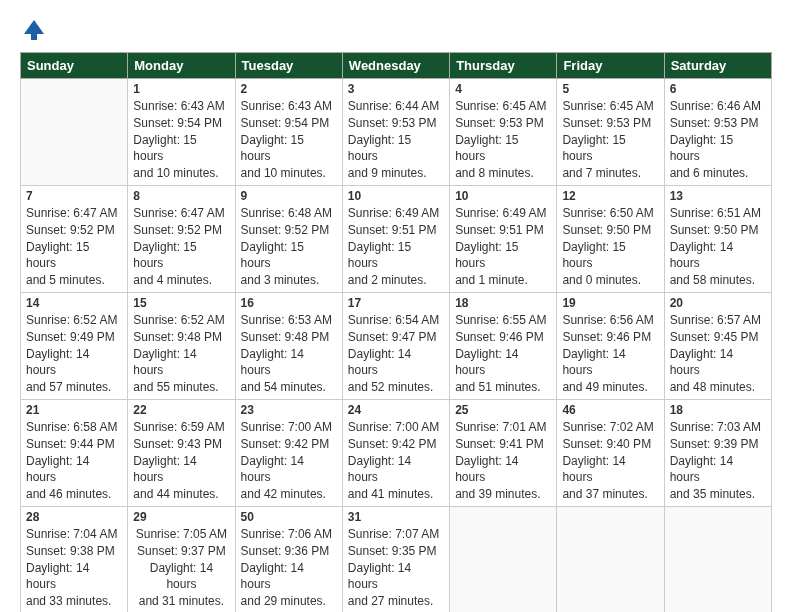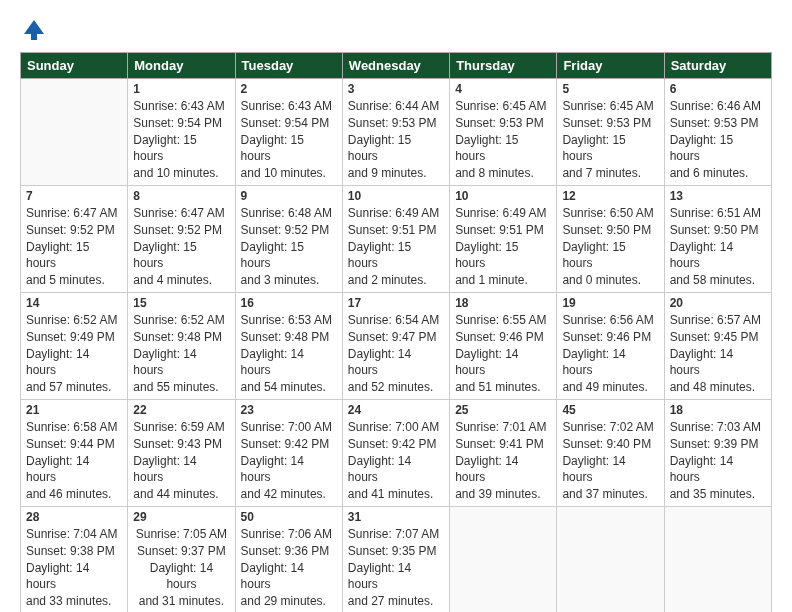--- a/index.html
+++ b/index.html
@@ -307,21 +307,21 @@
 and 41 minutes.</div>
           </td>
           <td>
             <div class="day-number">25</div>
             <div class="cell-text" style="white-space: pre-line;">Sunrise: 7:01 AM
 Sunset: 9:41 PM
 Daylight: 14 hours
 and 39 minutes.</div>
           </td>
           <td>
-            <div class="day-number">45</div>
+            <div class="day-number">46</div>
             <div class="cell-text" style="white-space: pre-line;">Sunrise: 7:02 AM
 Sunset: 9:40 PM
 Daylight: 14 hours
 and 37 minutes.</div>
           </td>
           <td>
             <div class="day-number">18</div>
             <div class="cell-text" style="white-space: pre-line;">Sunrise: 7:03 AM
 Sunset: 9:39 PM
 Daylight: 14 hours

